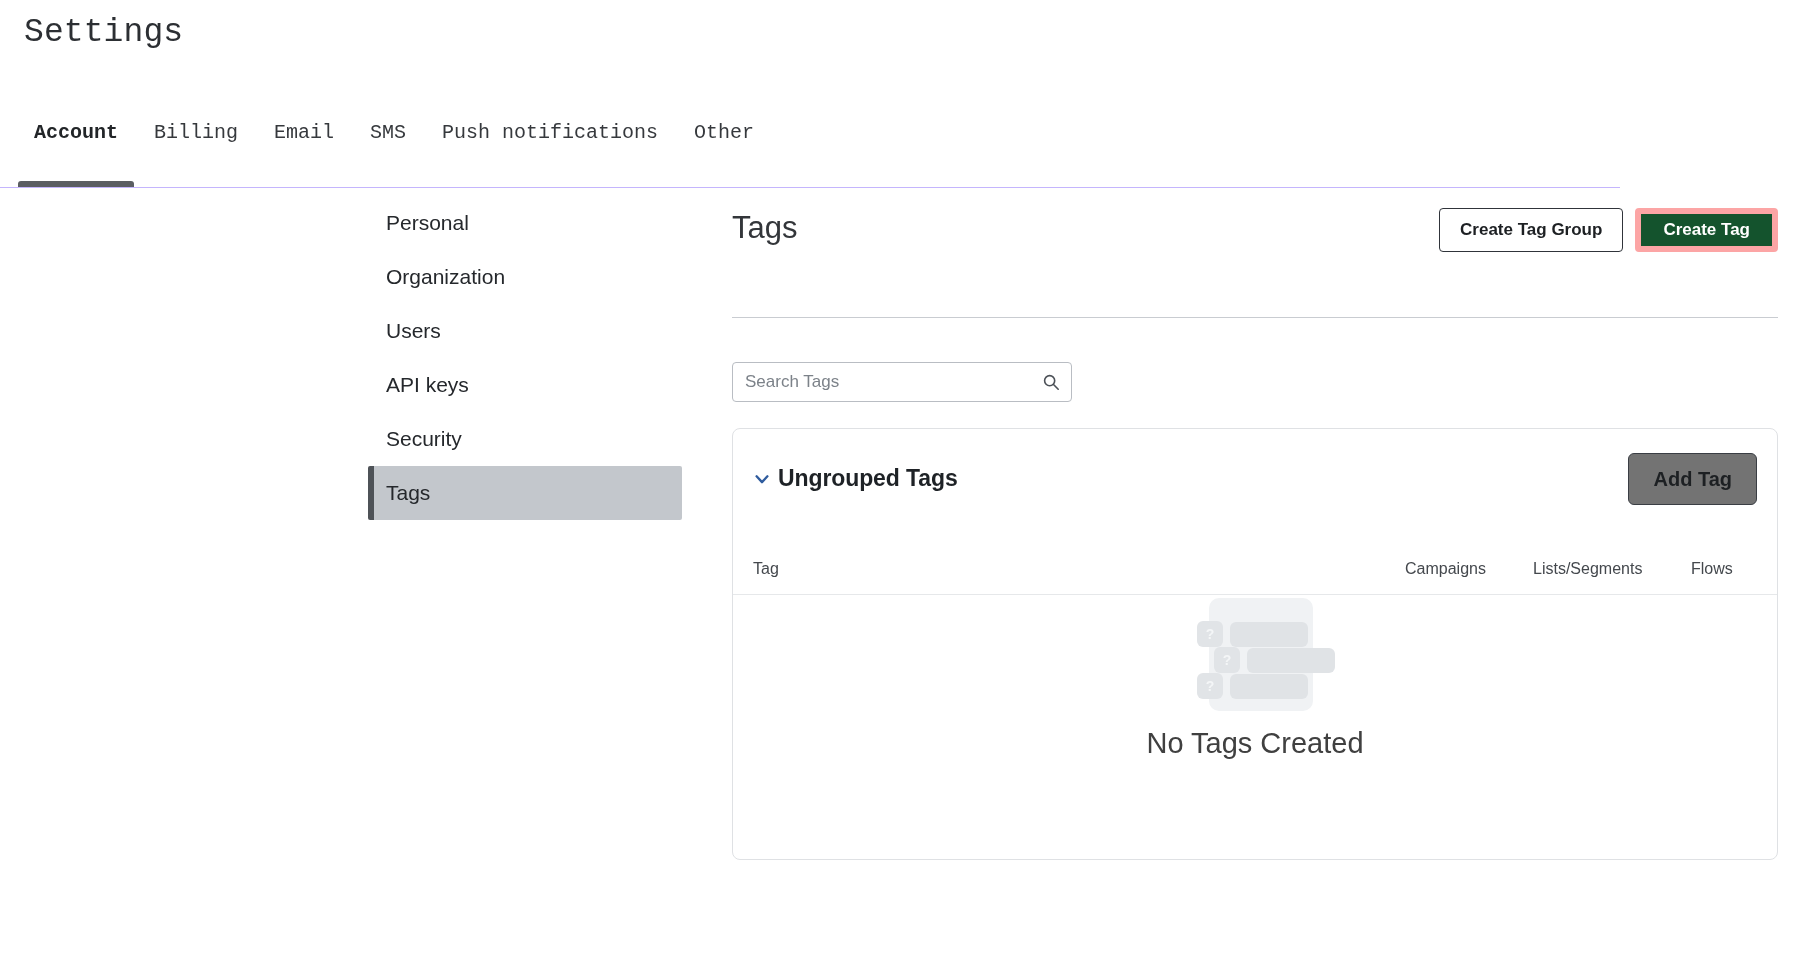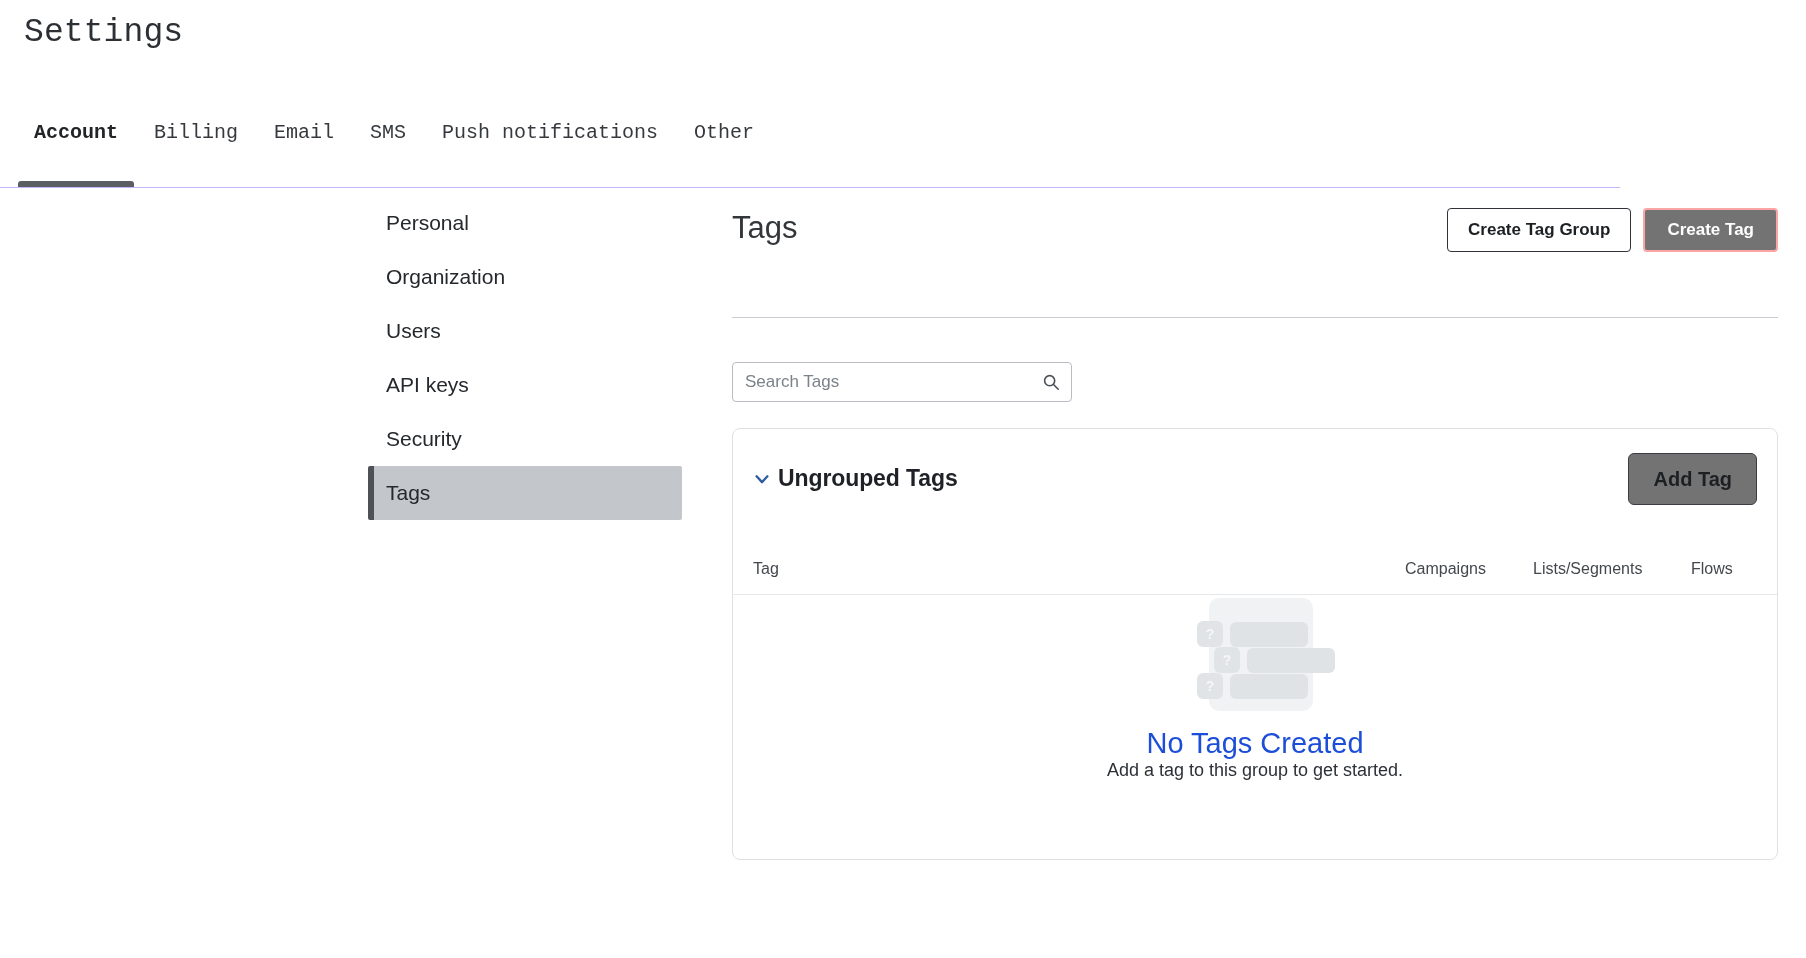--- a/index.html
+++ b/index.html
@@ -139,23 +139,23 @@
     white-space: nowrap;
   }
   .btn-secondary {
     background: #ffffff;
     color: #1d2023;
     border: 1px solid #30343a;
     height: 44px;
     padding: 0 20px;
   }
   .btn-primary {
-    background: #737373;
+    background: #14532d;
     color: #ffffff;
-    border: 2px solid #fca5a5;
+    border: 6px solid #fca5a5;
     height: 44px;
     padding: 0 22px;
   }
 
   
   .search-wrap {
     position: relative;
     margin-top: 44px;
     width: 340px;
     height: 40px;
@@ -304,22 +304,22 @@
     border-radius: 6px;
     background: #e0e3e6;
   }
   .illu-row.r1 .illu-bar { width: 78px; }
   .illu-row.r2 .illu-bar { width: 88px; }
   .illu-row.r3 .illu-bar { width: 78px; }
 
   .empty-title {
     font-size: 29px;
     font-weight: 400;
-    color: #1d4ed8;
-    margin-bottom: 0;
+    color: #404040;
+    margin-bottom: 12px;
   }
   .empty-sub {
     font-size: 18px;
     color: #2d3136;
   }
 </style>
 </head>
 <body>
 
 <div class="page-header">
@@ -418,17 +418,16 @@
         <div class="illu-row r2">
           <div class="illu-badge">?</div>
           <div class="illu-bar"></div>
         </div>
         <div class="illu-row r3">
           <div class="illu-badge">?</div>
           <div class="illu-bar"></div>
         </div>
       </div>
       <div class="empty-title">No Tags Created</div>
-      <div class="empty-sub">Add a tag to this group to get started.</div>
     </div>
 
   </div>
 </div>
 
 </body></html>

